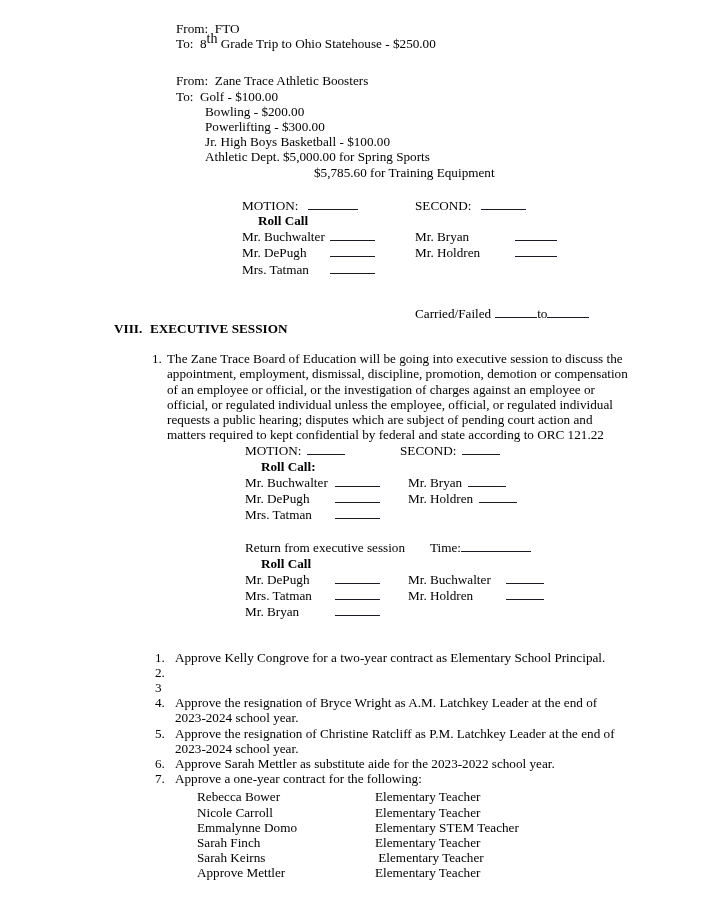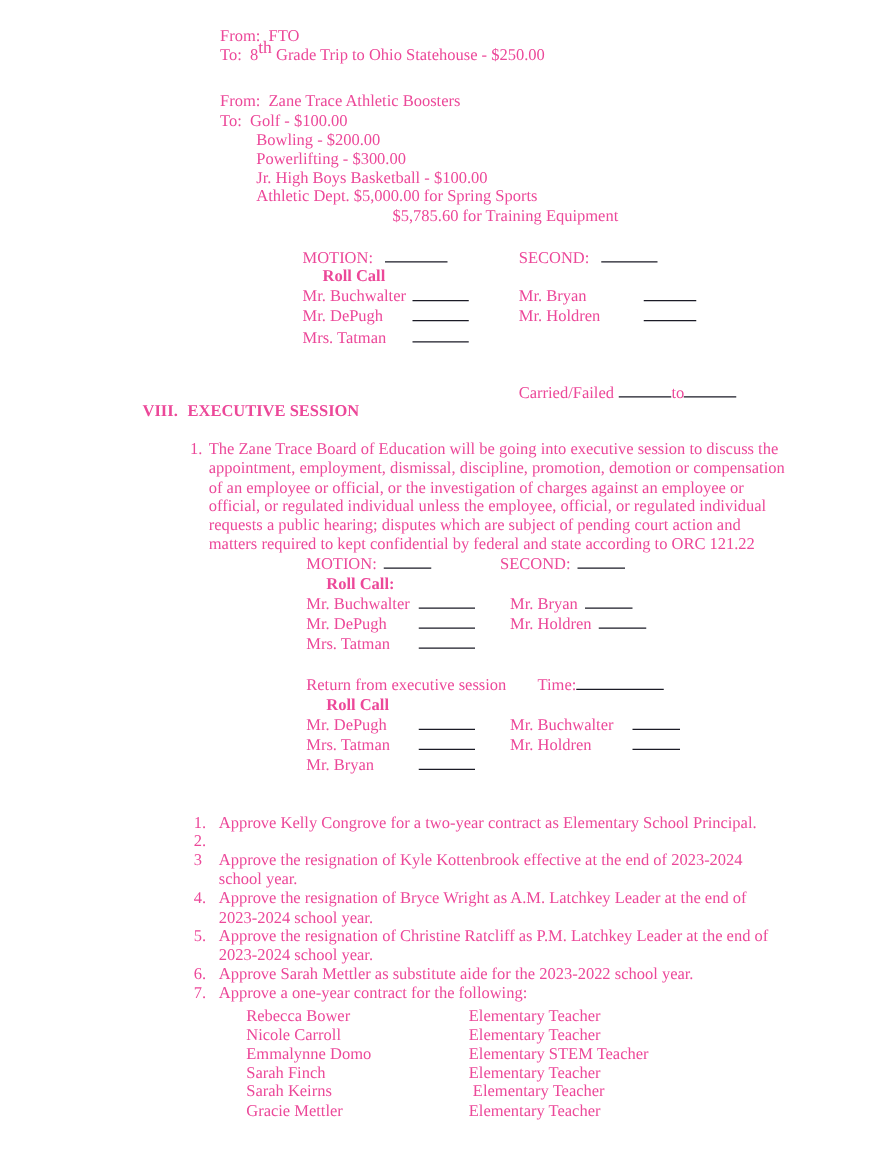--- a/index.html
+++ b/index.html
@@ -1,18 +1,18 @@
 <!DOCTYPE html>
 <html><head>
 <meta charset="utf-8">
 <style>
   html,body{margin:0;padding:0;background:#fff;}
   .page{
     width:705px;height:919px;box-sizing:border-box;position:relative;overflow:hidden;
-    background:#ffffff;color:#ec4899;
+    background:#ffffff;color:#000000;
     font-family:"Liberation Serif","DejaVu Serif",serif;
     font-size:13.2px;line-height:15.2px;
     padding-top:21px;
   }
   .line{white-space:pre-wrap;}
   .pre{white-space:pre-wrap;}
   .b{font-weight:bold;margin-left:16px;}
   sup{font-size:14px;line-height:0;}
   
   .u{display:inline-block;height:12px;border-bottom:1.3px solid #1b1b26;vertical-align:baseline;}
@@ -145,22 +145,20 @@
   <div class="items9">
     <div class="item9">
         <span class="inum9">1.</span>
         <div class="pre">Approve Kelly Congrove for a two-year contract as Elementary School Principal.</div>
       </div>
     <div class="item9">
         <span class="inum9">2.</span>
       </div>
     <div class="item9">
         <span class="inum9">3</span>
-        <div class="pre">Approve the resignation of Kyle Kottenbrook effective at the end of 2023-2024
-school year.</div>
       </div>
     <div class="item9">
         <span class="inum9">4.</span>
         <div class="pre">Approve the resignation of Bryce Wright as A.M. Latchkey Leader at the end of
 2023-2024 school year.</div>
       </div>
     <div class="item9">
         <span class="inum9">5.</span>
         <div class="pre">Approve the resignation of Christine Ratcliff as P.M. Latchkey Leader at the end of
 2023-2024 school year.</div>
@@ -192,18 +190,18 @@
       </div>
     <div class="crow">
         <div class="cname">Sarah Finch</div>
         <div class="pre">Elementary Teacher</div>
       </div>
     <div class="crow">
         <div class="cname">Sarah Keirns</div>
         <div class="pre"> Elementary Teacher</div>
       </div>
     <div class="crow">
-        <div class="cname">Gracie Mettler</div>
+        <div class="cname">Approve Mettler</div>
         <div class="pre">Elementary Teacher</div>
       </div>
   </div>
 
 </div>
 
 </body></html>

